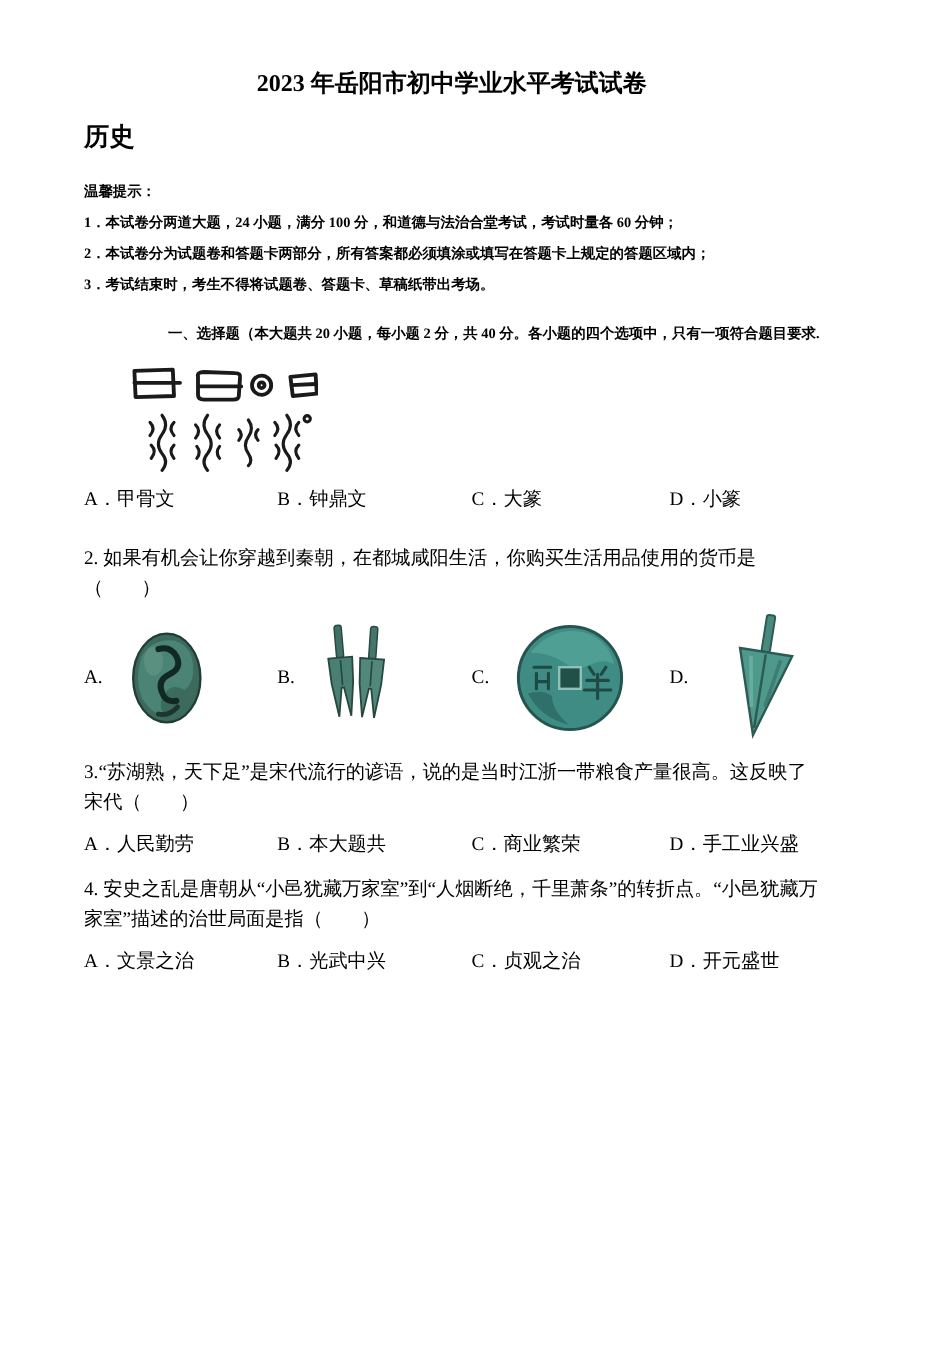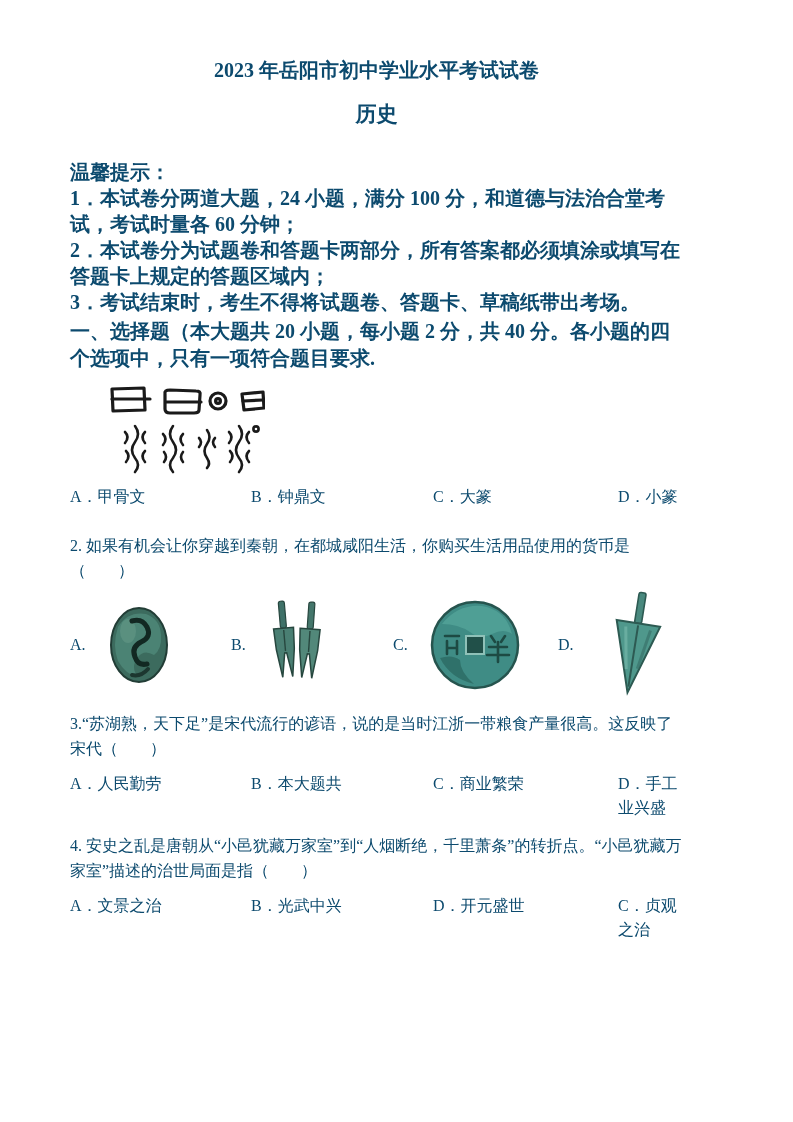--- a/index.html
+++ b/index.html
@@ -2,41 +2,40 @@
 <html><head>
 <meta charset="utf-8">
 <style>
   * { margin:0; padding:0; box-sizing:border-box; }
   html,body { background:#ffffff; }
   body { width:793px; }
   .page {
     position:relative;
     width:753px; height:1122px;
     background:#ffffff;
-    color:#0c4a6e;
+    color:#000000;
     font-family:"Liberation Serif","DejaVu Serif",serif;
     padding:56px 70px 0 70px;
     overflow:hidden;
   }
   .title { text-align:center; font-size:20px; font-weight:bold; line-height:28px; }
-  .subject { text-align:center; font-size:21px; font-weight:bold; margin-top:15px; line-height:30px; }
-  .notice { margin-top:30px; font-weight:bold; font-size:20px; line-height:26px; }
+  .subject { text-align:left; font-size:21px; font-weight:bold; margin-top:15px; line-height:30px; }
+  .notice { margin-top:17px; font-weight:bold; font-size:12px; line-height:26px; }
   .notice-item { font-weight:bold; }
-  .section-heading { font-weight:bold; font-size:20px; line-height:27px; margin-top:3px; }
+  .section-heading { font-weight:bold; font-size:12px; line-height:27px; margin-top:15px;text-align:right; }
   .figure-oracle { margin:10px 0 0 35px; height:92px; }
   .q-stem { font-size:16px; line-height:25px; margin-top:10px; }
   .q1-line { margin-top:4px; }
   .q1-gap { display:inline-block; width:178px; }
   .q1-sup { position:relative; top:-5px; font-size:13px; }
   .options-row {
     display:grid;
     grid-template-columns:161px 162px 165px 1fr;
     font-size:16px; line-height:24px;
     margin-top:11px;
-    gap:20px;
   }
   .coin-row {
     display:grid;
     grid-template-columns:161px 162px 165px 1fr;
     margin-top:6px;
     height:112px;
     align-items:center;
   }
   .coin-cell { display:flex; align-items:center; gap:22px; font-size:16px; }
   .coin-cell .coin-label { flex:0 0 auto; }
@@ -177,19 +176,19 @@
       <span>C．商业繁荣</span>
       <span>D．手工业兴盛</span>
     </div>
   </div>
 
   <div>
     <div class="q-stem" style="margin-top:13px;">4. 安史之乱是唐朝从“小邑犹藏万家室”到“人烟断绝，千里萧条”的转折点。“小邑犹藏万家室”描述的治世局面是指（　　）</div>
     <div class="options-row">
       <span>A．文景之治</span>
       <span>B．光武中兴</span>
+      <span>C．贞观之治</span>
       <span>D．开元盛世</span>
-      <span>C．贞观之治</span>
     </div>
   </div>
 
 
 </div>
 
 </body></html>

